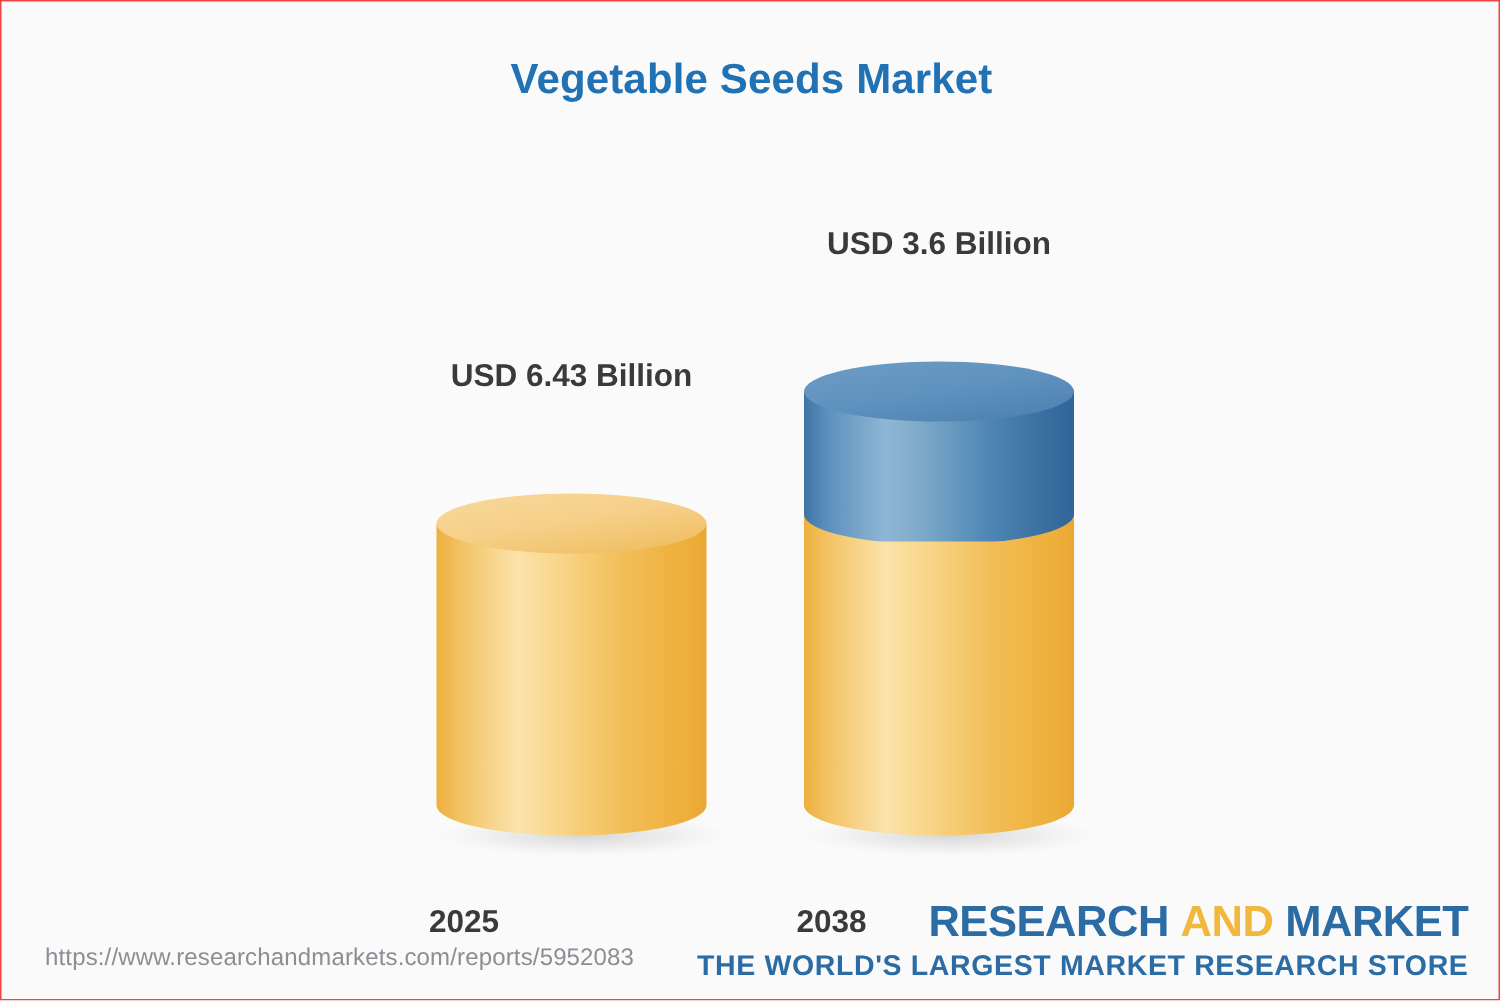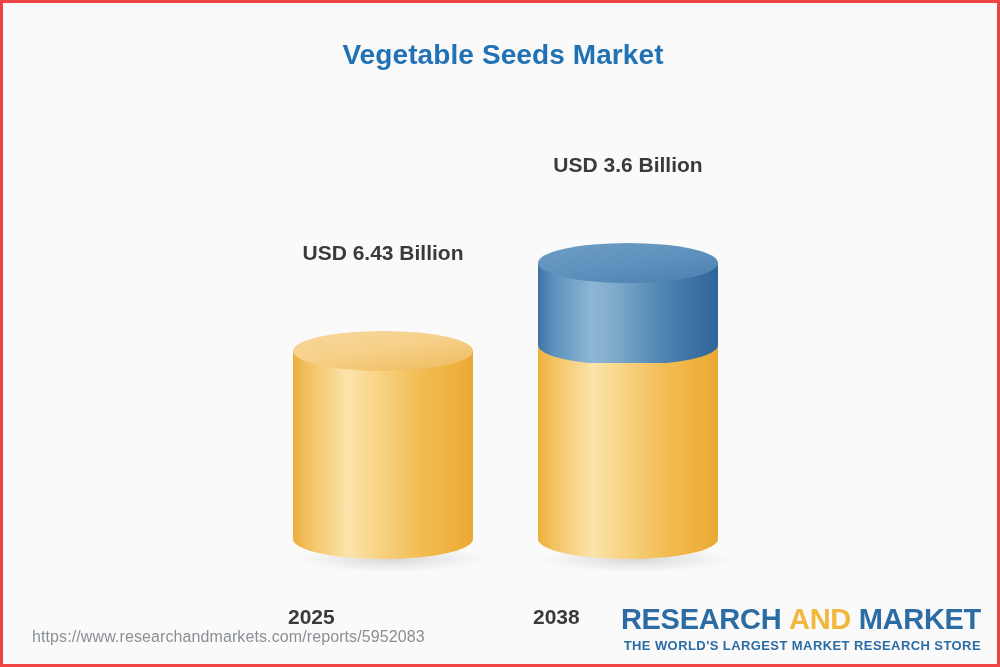--- a/index.html
+++ b/index.html
@@ -12,21 +12,21 @@
     background: #ffffff;
     font-family: "Liberation Sans", sans-serif;
     overflow: hidden;
   }
   #infographic {
     position: relative;
     width: 1000px;
     height: 667px;
     box-sizing: border-box;
     background: #fafafa;
-    border: 3px solid #ef4444;
+    border: 1px solid #ef4444;
     overflow: hidden;
   }
 
   
   .header {
     position: absolute;
     top: 36px;
     left: 0;
     width: 1000px;
     text-align: center;
@@ -130,21 +130,21 @@
     font-size: 29px;
     font-weight: bold;
     letter-spacing: -0.3px;
     line-height: 1;
     white-space: nowrap;
   }
   .logo-word-blue { color: #2c6ca4; margin-top: 18px; }
   .logo-word-gold { color: #f2b73d; }
   .logo-tagline {
     margin-top: 5px;
-    font-size: 13px;
+    font-size: 19px;
     font-weight: bold;
     color: #2c6ca4;
     letter-spacing: 0.42px;
     line-height: 1;
     white-space: nowrap;
   }
 </style>
 </head>
 <body>
 

